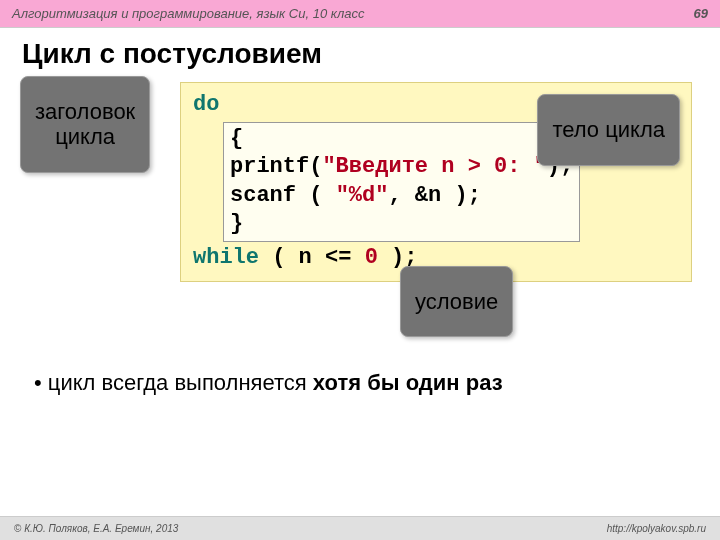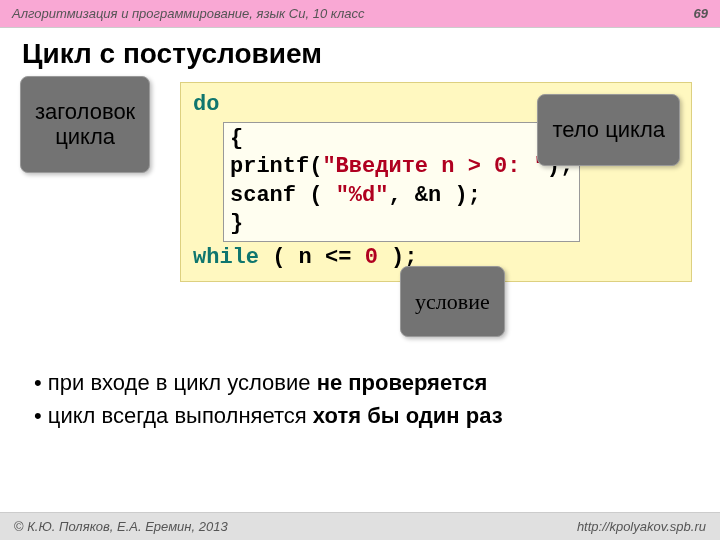--- a/index.html
+++ b/index.html
@@ -51,21 +51,20 @@
     line-height: 1.15;
   }
   .callout-body {
     top: 18px;
     right: 20px;
   }
   .callout-cond {
     top: 190px;
     left: 380px;
     line-height: 1.15;
-    font-family: Liberation Serif, serif;
   }
   .code-block {
     position: absolute;
     top: 6px;
     left: 160px;
     width: 490px;
     background: #fff8c0;
     border: 1px solid #ddd080;
     padding: 8px 8px 8px 12px;
     font-family: "Courier New", monospace;
@@ -93,21 +92,21 @@
   .footer-bar {
     position: absolute;
     bottom: 0;
     left: 0;
     right: 0;
     background: #e0e0e0;
     padding: 6px 14px;
     display: flex;
     justify-content: space-between;
     font-style: italic;
-    font-size: 13px;
+    font-size: 10px;
     color: #555;
     border-top: 1px solid #ccc;
   }
   .copy-symbol { font-style: normal; }
   strong.nb { font-weight: bold; }
 </style>
 </head>
 <body>
 
 <div class="header-bar">
@@ -139,20 +138,19 @@
     <span>тело цикла</span>
   </div>
 
   <div class="callout callout-cond">
     <span>условие</span><br>
   </div>
 
 </div>
 
 <div class="bullets">
-  <div><span>при входе в цикл условие </span><strong class="nb">не проверяется</strong></div>
   <div><span>цикл всегда выполняется </span><strong class="nb">хотя бы один раз</strong></div>
 </div>
 
 <div class="footer-bar">
   <span><span class="copy-symbol">©</span><span> К.Ю. Поляков, Е.А. Еремин, 2013</span></span>
   <span>http://kpolyakov.spb.ru</span>
 </div>
 
 </body></html>

